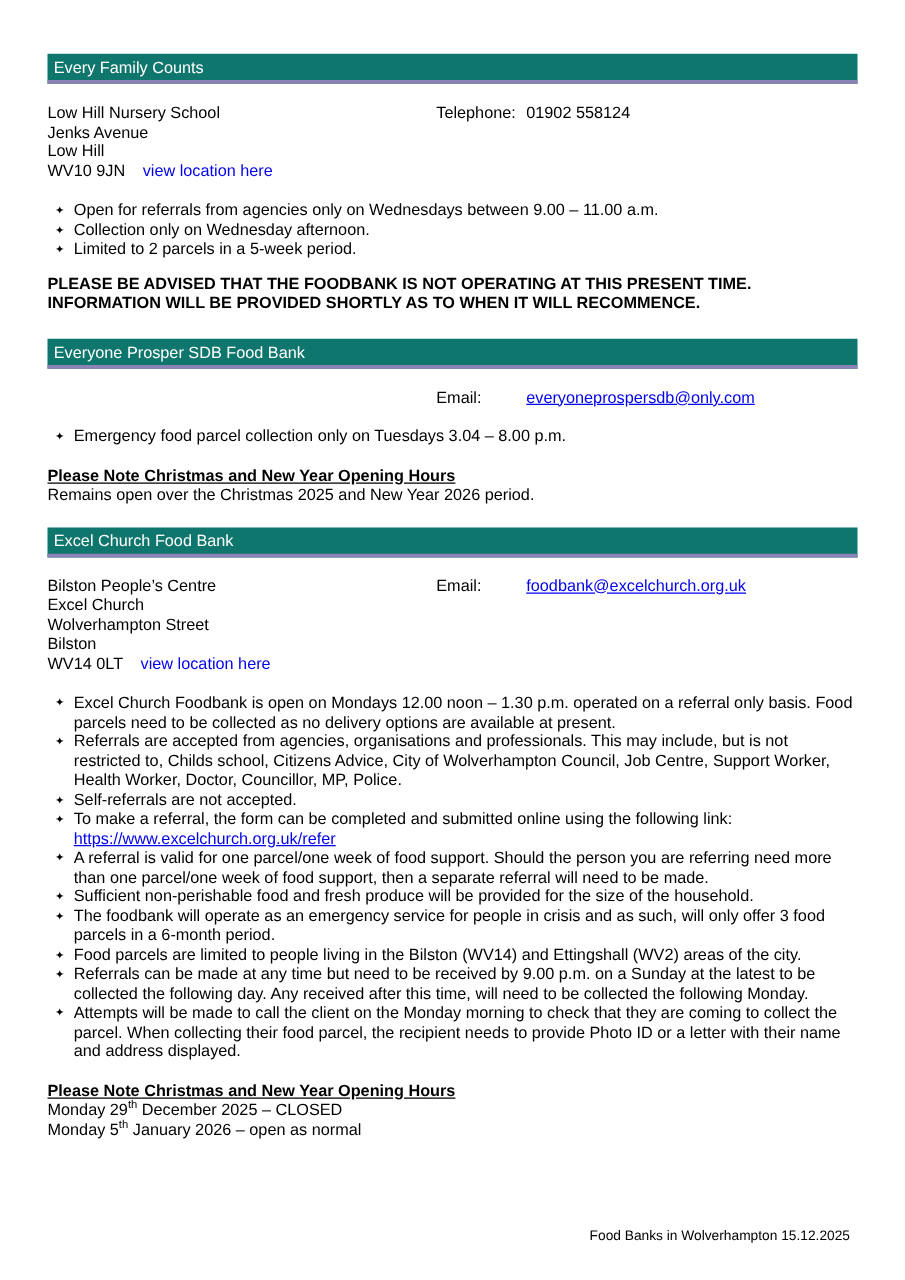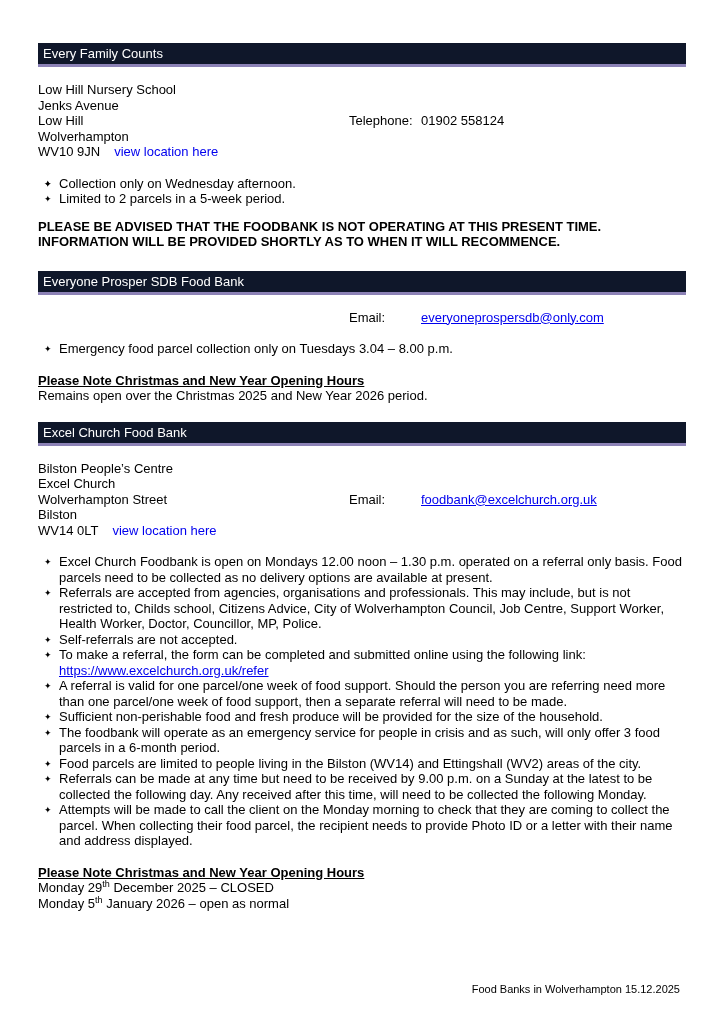--- a/index.html
+++ b/index.html
@@ -9,28 +9,28 @@
     width:724px; height:1024px;
     margin:0 auto;
     background:#ffffff;
     font-family:"Liberation Sans", sans-serif;
     font-size:13px; line-height:15.5px;
     color:#000000;
     padding:43px 38px 0 38px;
     overflow:hidden;
   }
   .section-bar {
-    background:#0f172a;
+    background:#0f766e;
     border-bottom:3px solid #8C82B6;
     color:#ffffff;
     padding:3px 6px 3px 5px;
     font-size:13px;
     height:24px;
   }
-  .row { display:flex; margin-top:15px;align-items:center; }
+  .row { display:flex; margin-top:15px; }
   .addr-col { width:311px; flex:0 0 311px; }
   .contact-col { flex:1; }
   .contact-col.indented { margin-left:311px; }
   .contact-row .clabel { display:inline-block; width:72px; }
   .addr-line { white-space:nowrap; }
   .loc-link { color:#0000EE; text-decoration:none; margin-left:14px;margin-top:44px; }
   a.u { color:#0000EE; text-decoration:underline; }
   ul.bullets { list-style:none; margin-top:16px; }
   ul.bullets li { position:relative; padding-left:21px; }
   ul.bullets .blt {
@@ -59,34 +59,33 @@
 
   <div class="section-bar">
     <span>Every Family Counts</span>
   </div>
 
   <div class="row">
     <div class="addr-col">
       <div class="addr-line">Low Hill Nursery School</div>
       <div class="addr-line">Jenks Avenue</div>
       <div class="addr-line">Low Hill</div>
-      <div class="addr-line">Wolverhampton</div>
       <div class="addr-line">
         <span>WV10 9JN</span><a href="#" class="loc-link">view location here</a>
       </div>
     </div>
     <div class="contact-col">
       <div class="contact-row">
         <span class="clabel">Telephone:</span><span>01902 558124</span>
       </div>
     </div>
   </div>
 
   <ul class="bullets">
-    <li><span class="blt">✦</span></li>
+    <li><span class="blt">✦</span><span>Open for referrals from agencies only on Wednesdays between 9.00 – 11.00 a.m.</span></li>
     <li><span class="blt">✦</span><span>Collection only on Wednesday afternoon.</span></li>
     <li><span class="blt">✦</span><span>Limited to 2 parcels in a 5-week period.</span></li>
   </ul>
 
   <div class="notice">
     <div>PLEASE BE ADVISED THAT THE FOODBANK IS NOT OPERATING AT THIS PRESENT TIME.</div>
     <div>INFORMATION WILL BE PROVIDED SHORTLY AS TO WHEN IT WILL RECOMMENCE.</div>
   </div>
 
   <div class="section-bar mt-sec2">

